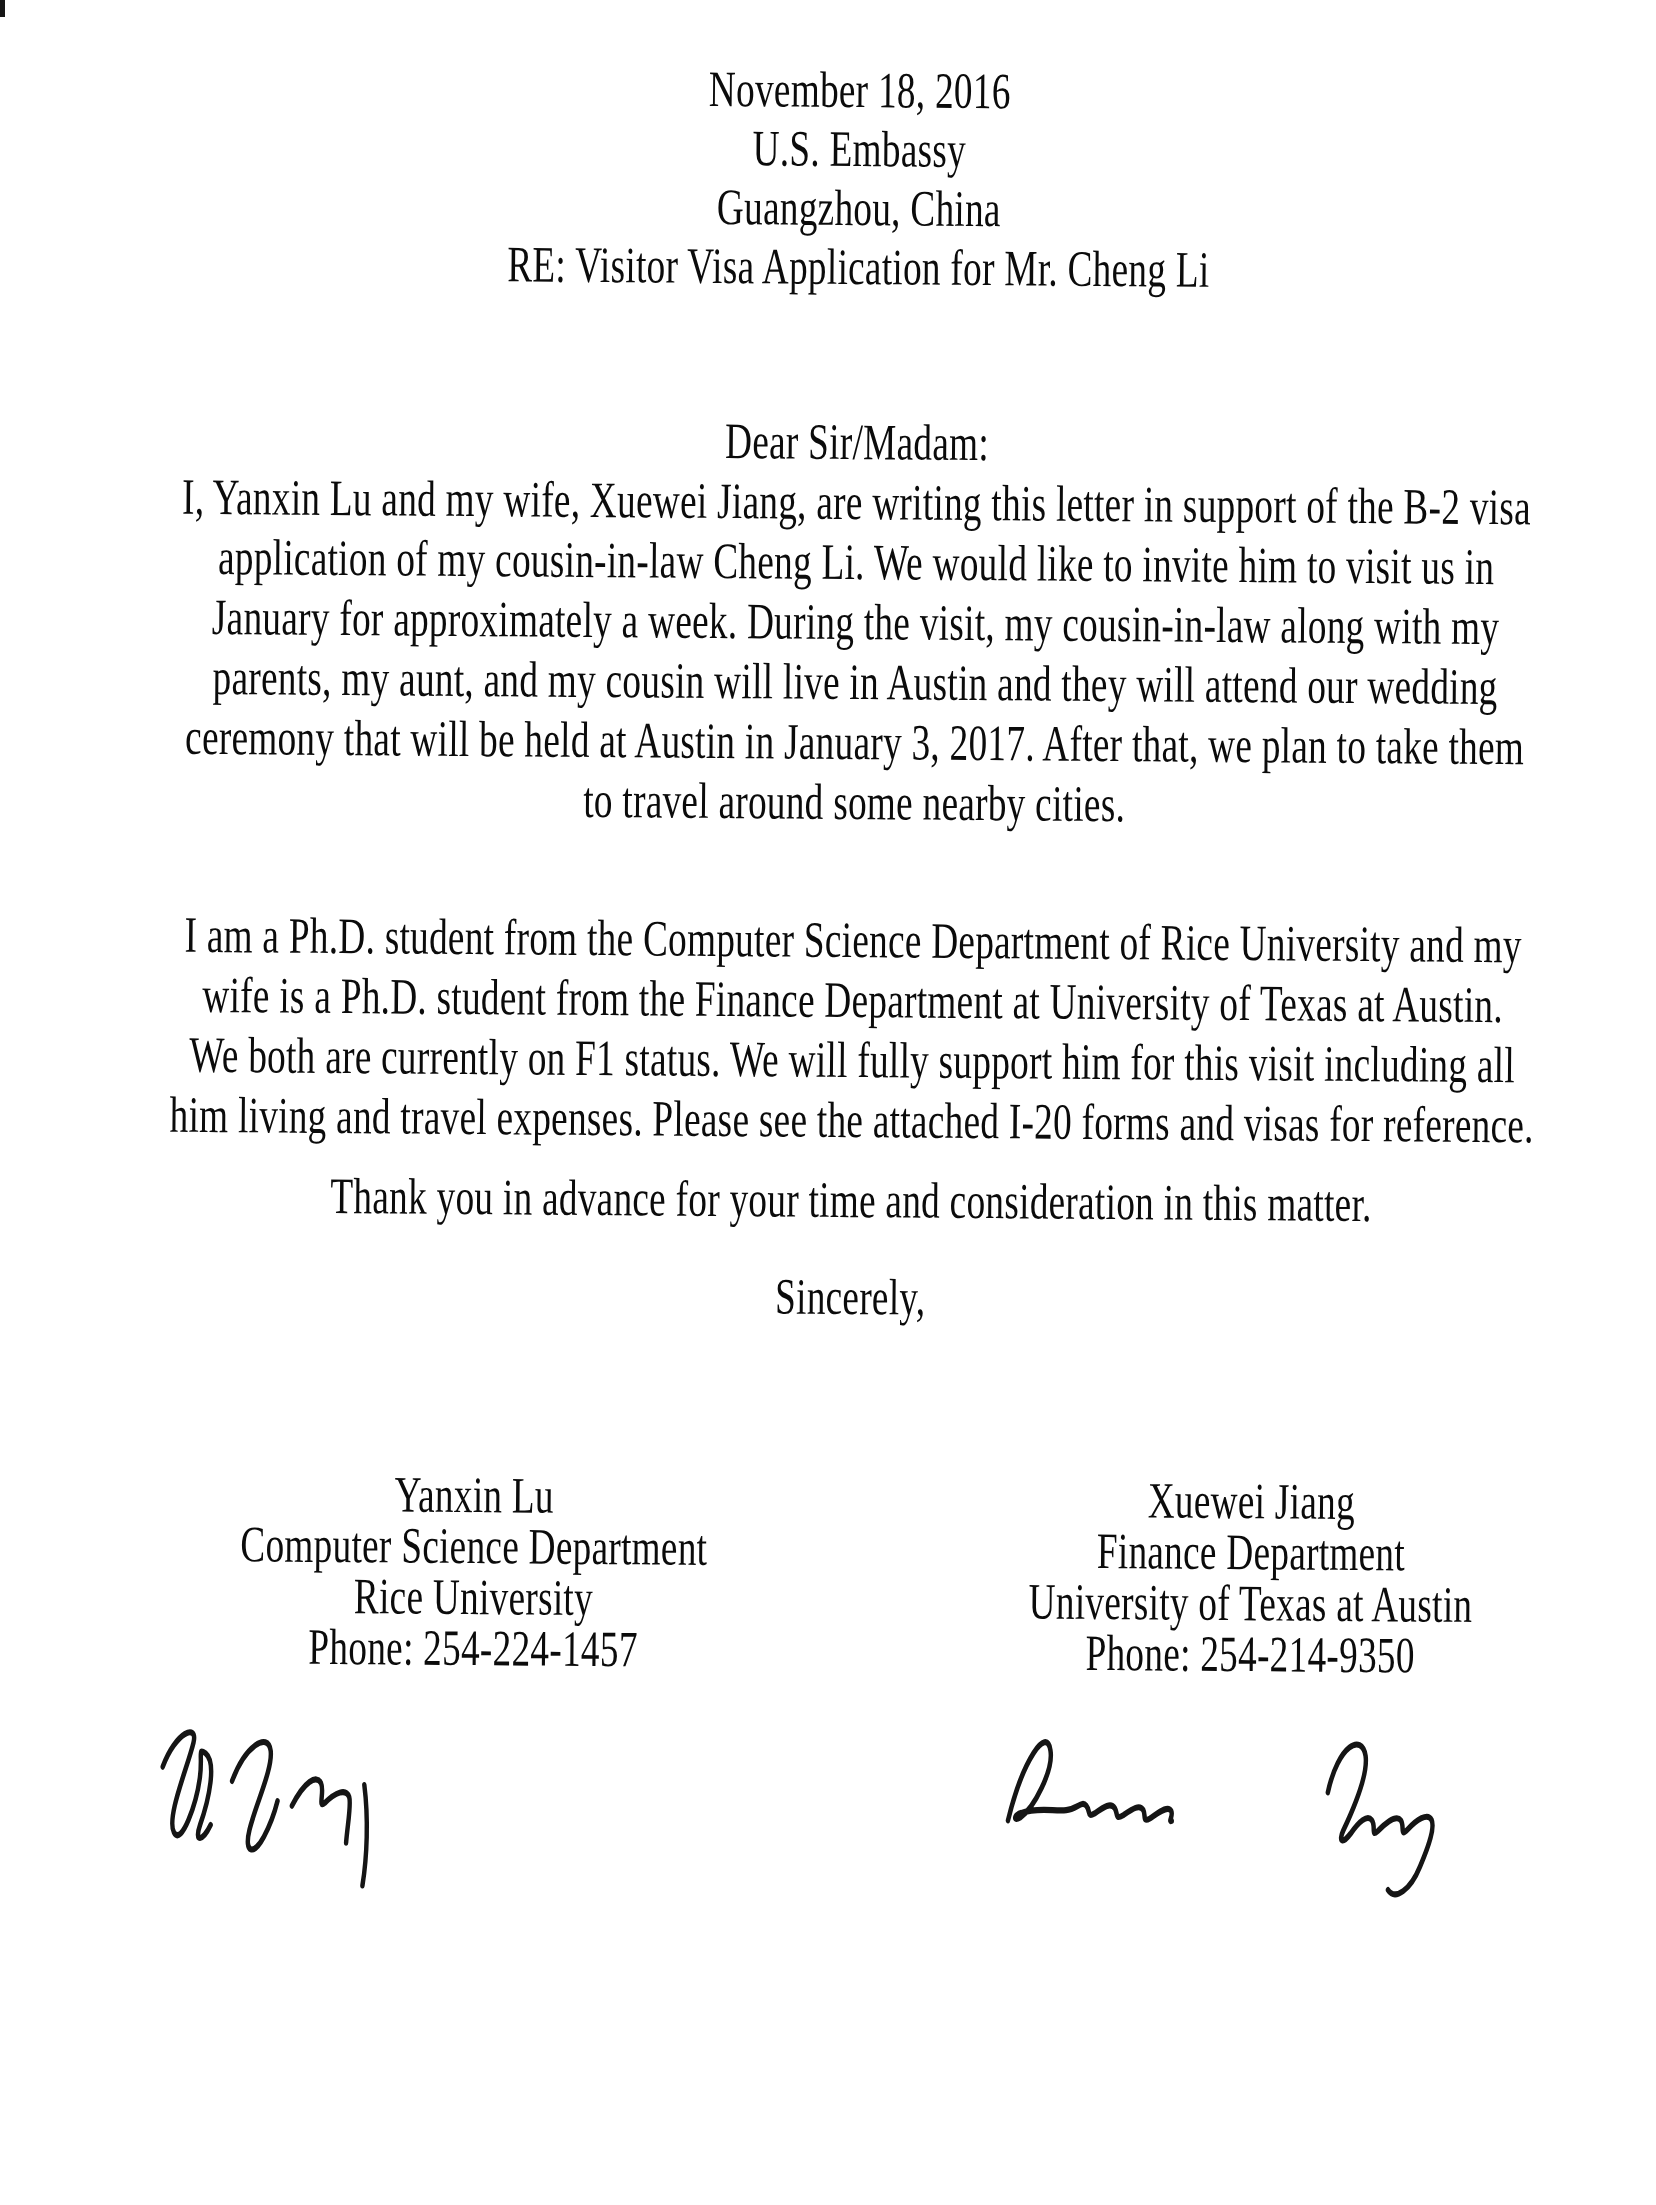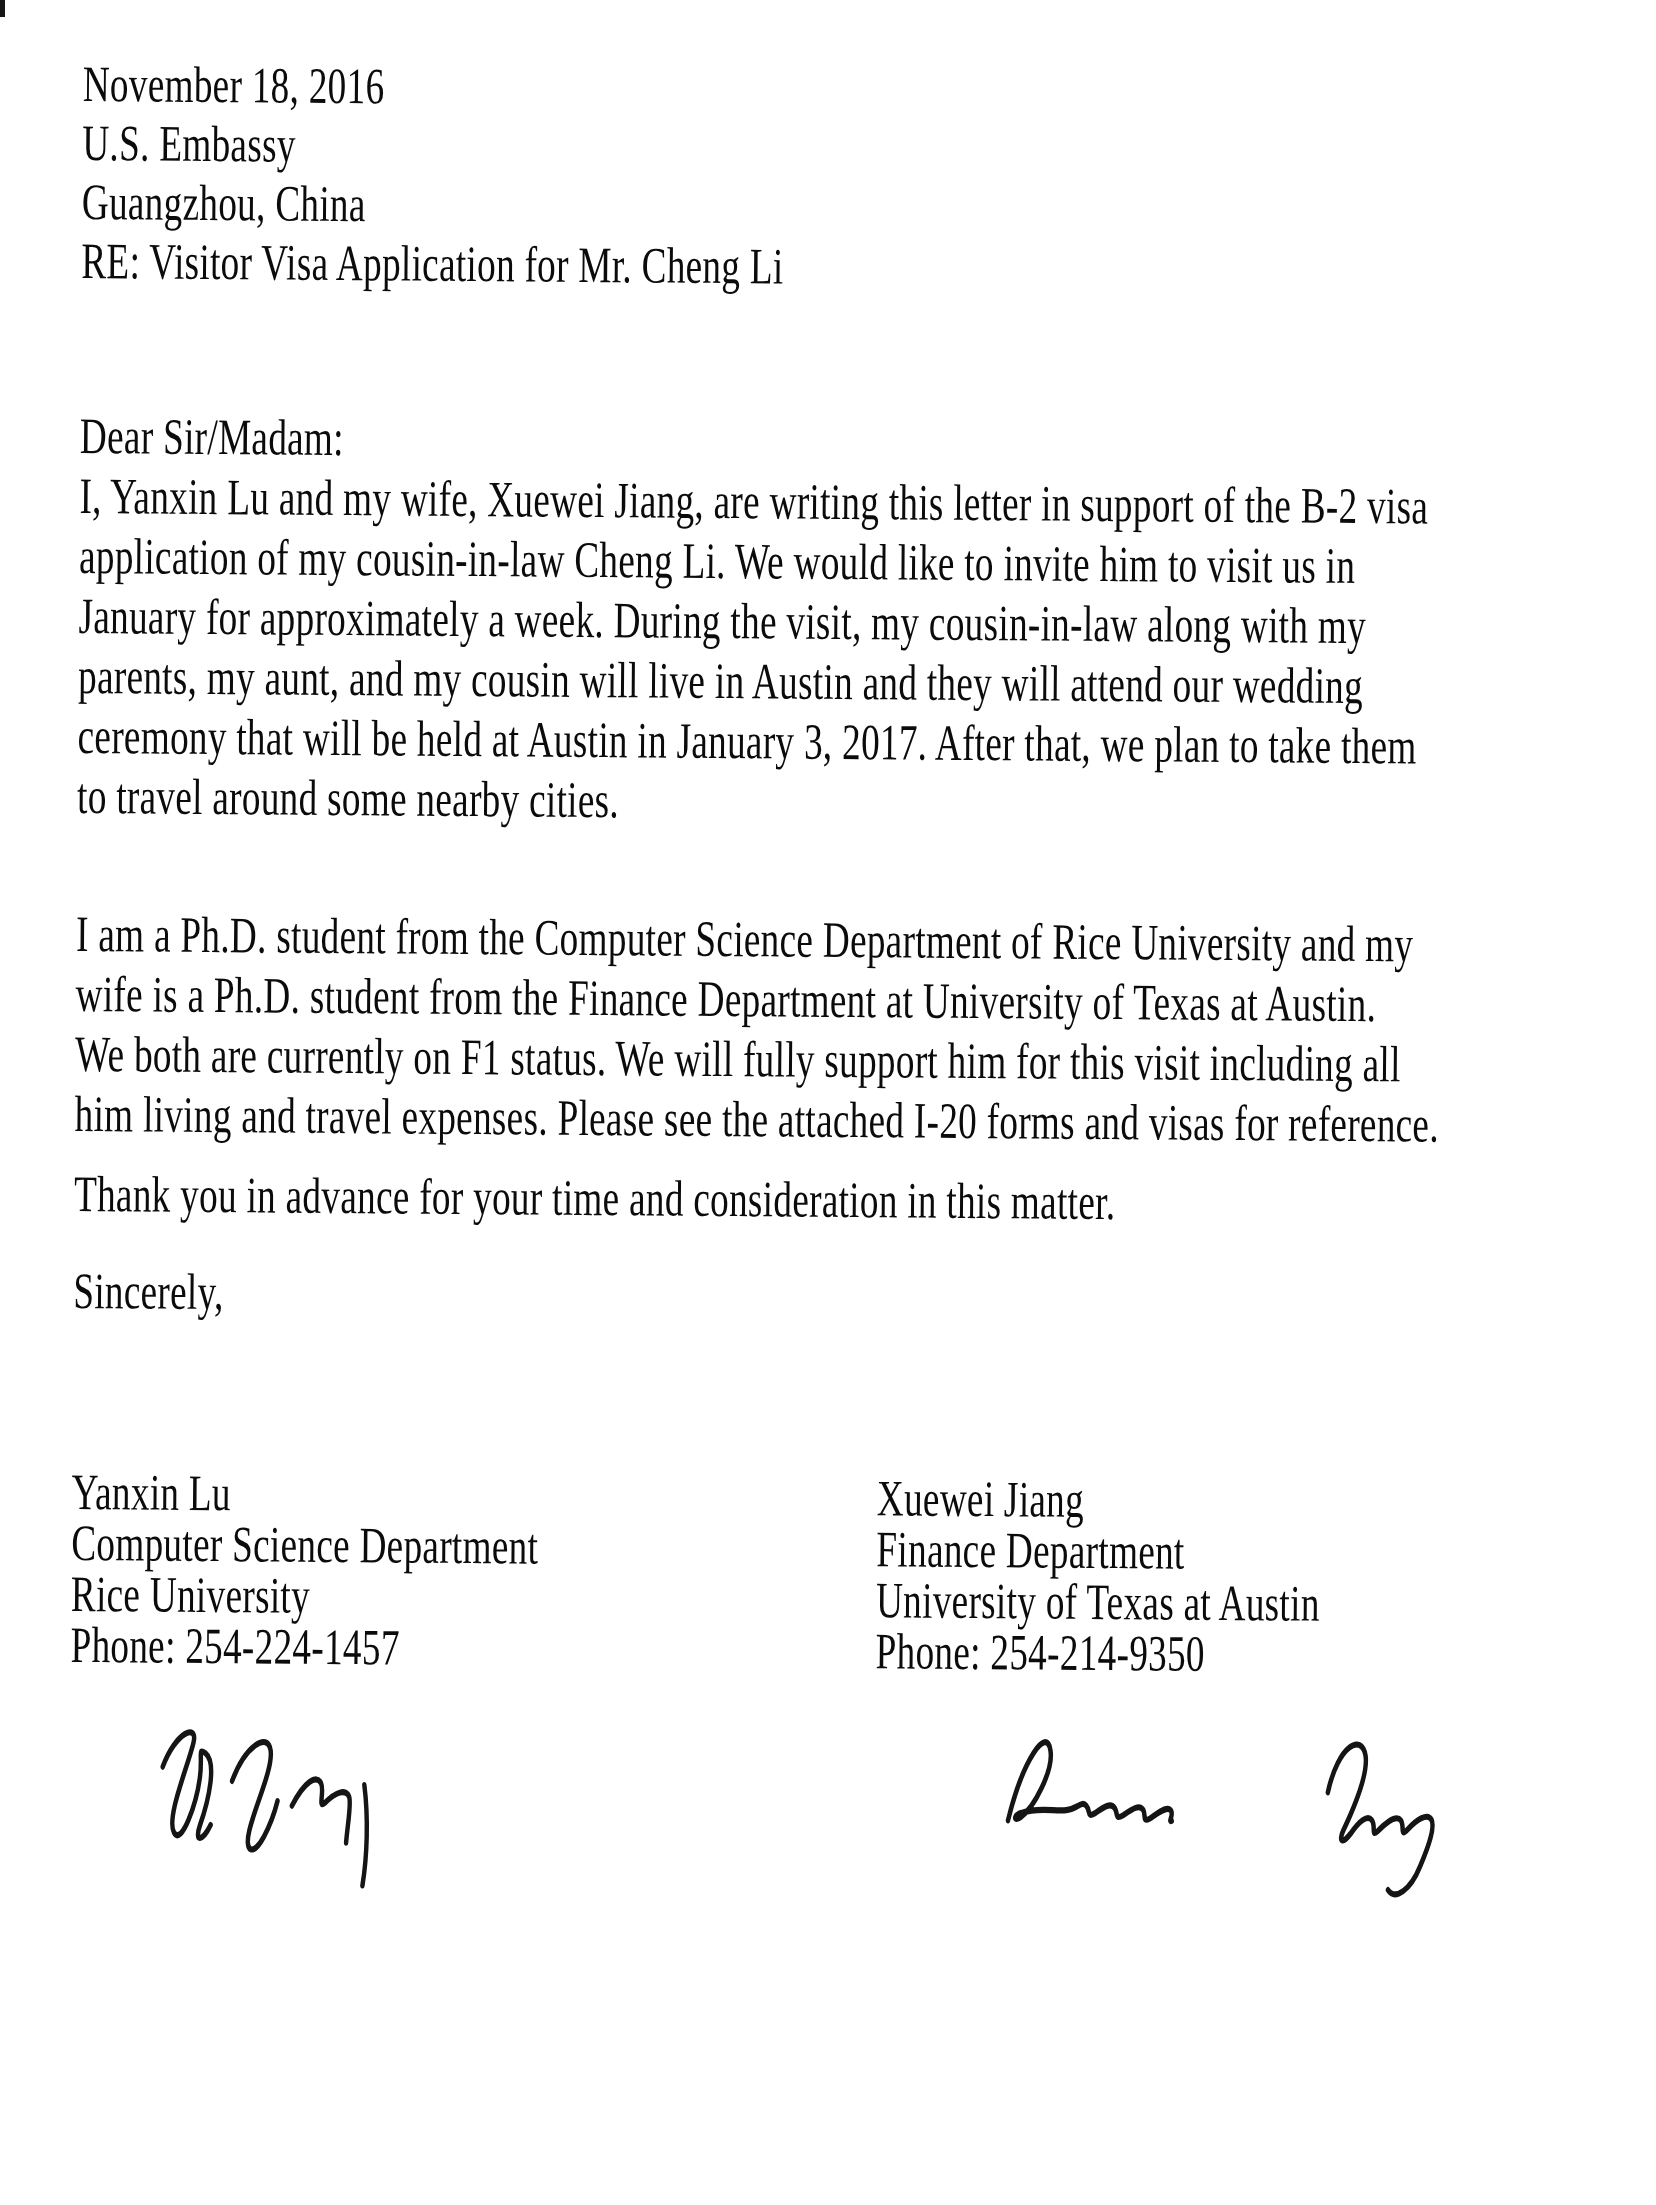--- a/index.html
+++ b/index.html
@@ -8,20 +8,21 @@
     background: #ffffff;
   }
   .page {
     position: relative;
     width: 1656px;
     height: 2205px;
     background: #ffffff;
     overflow: hidden;
     font-family: "Liberation Serif", "DejaVu Serif", serif;
     color: #0b0b0b;
+    text-align: center;
   }
   
   .content {
     position: absolute;
     left: 83px;
     top: 55px;
     width: 2129px;
     transform: rotate(0.45deg) scaleX(0.73);
     transform-origin: 0 0;
   }

